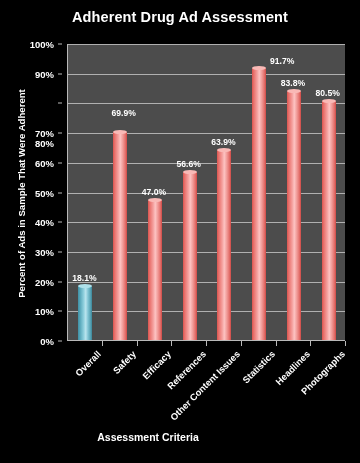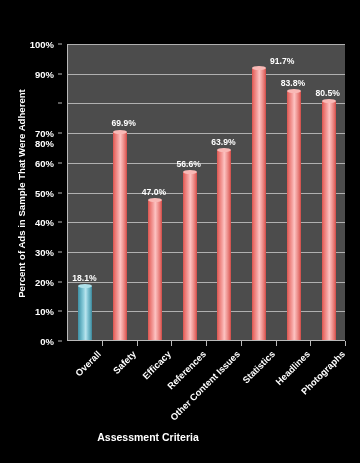--- a/index.html
+++ b/index.html
@@ -151,20 +151,21 @@
     font-size: 10.5px;
     font-weight: bold;
     color: #ffffff;
   }
 </style>
 </head>
 <body>
 
 <div id="chart-root">
 
+  <div id="chart-title">Adherent Drug Ad Assessment</div>
 
   <div id="y-axis-title">Percent of Ads in Sample That Were Adherent</div>
 
   <div id="y-axis-labels">
       <div class="y-tick-label" style="top: 297px;">0%</div>
       <div class="y-tick-mark" style="top: 297px;"></div>
       <div class="y-tick-label" style="top: 267.3px;">10%</div>
       <div class="y-tick-mark" style="top: 267.3px;"></div>
       <div class="y-tick-label" style="top: 237.6px;">20%</div>
       <div class="y-tick-mark" style="top: 237.6px;"></div>
@@ -231,21 +232,21 @@
       <div class="x-tick-label" style="left: 235.375px; top: 349px; width: 140px; margin-left: -140px;">Other Content Issues</div>
       <div class="x-tick-label" style="left: 270.125px; top: 349px; width: 140px; margin-left: -140px;">Statistics</div>
       <div class="x-tick-label" style="left: 304.875px; top: 349px; width: 140px; margin-left: -140px;">Headlines</div>
       <div class="x-tick-label" style="left: 339.625px; top: 349px; width: 140px; margin-left: -140px;">Photographs</div>
     </div>
 
   <div id="x-axis-title">Assessment Criteria</div>
 
 <div class="data-label" style="left: 84.375px; top: 273.243px;">18.1%</div>
     <div class="x-tick-mark" style="left: 101.75px;"></div>
-    <div class="data-label" style="left: 119.125px; top: 118px; padding-left: 9px;">69.9%</div>
+    <div class="data-label" style="left: 119.125px; top: 108px; padding-left: 9px;">69.9%</div>
     <div class="x-tick-mark" style="left: 136.5px;"></div>
     <div class="data-label" style="left: 153.875px; top: 187.41px;">47.0%</div>
     <div class="x-tick-mark" style="left: 171.25px;"></div>
     <div class="data-label" style="left: 188.625px; top: 158.898px;">56.6%</div>
     <div class="x-tick-mark" style="left: 206px;"></div>
     <div class="data-label" style="left: 223.375px; top: 137.217px;">63.9%</div>
     <div class="x-tick-mark" style="left: 240.75px;"></div>
     <div class="data-label" style="left: 258.125px; top: 56px; margin-left: 24px;">91.7%</div>
     <div class="x-tick-mark" style="left: 275.5px;"></div>
     <div class="data-label" style="left: 292.875px; top: 78.114px;">83.8%</div>

